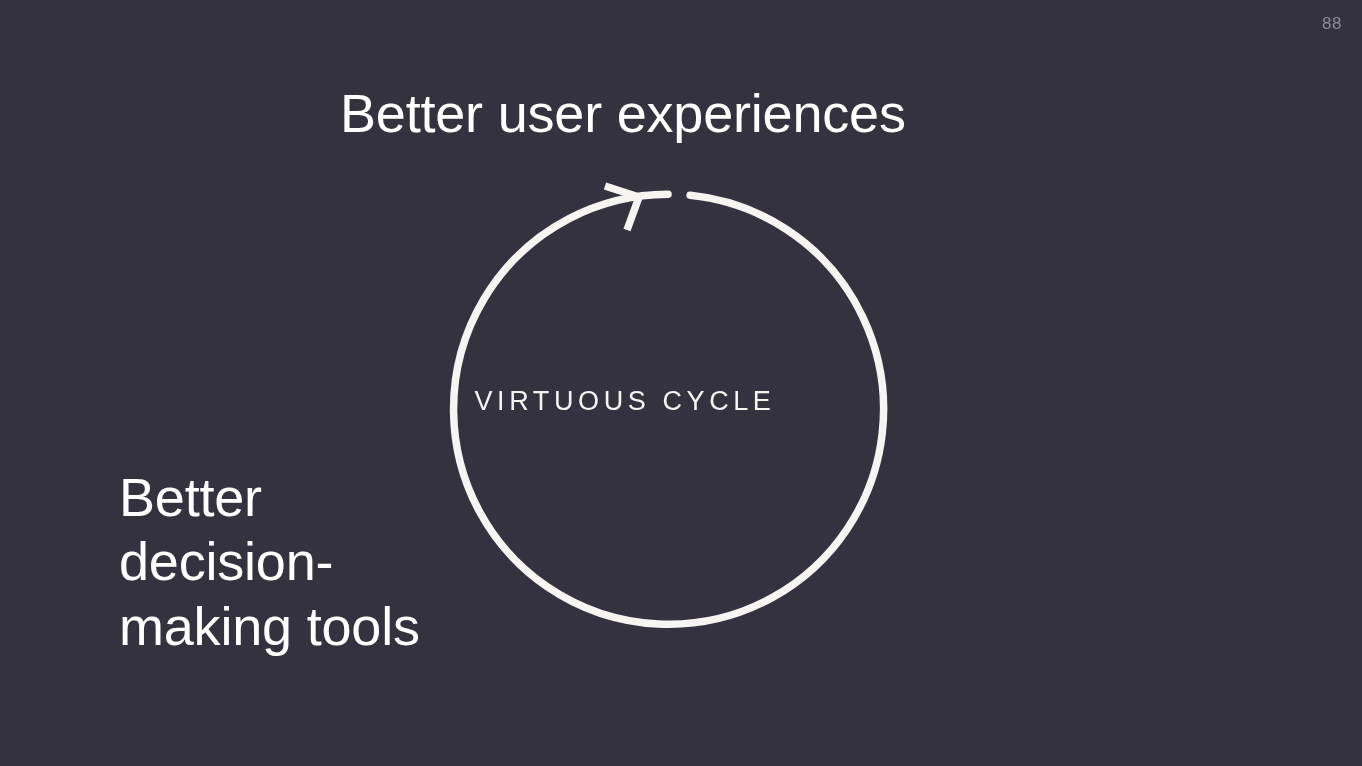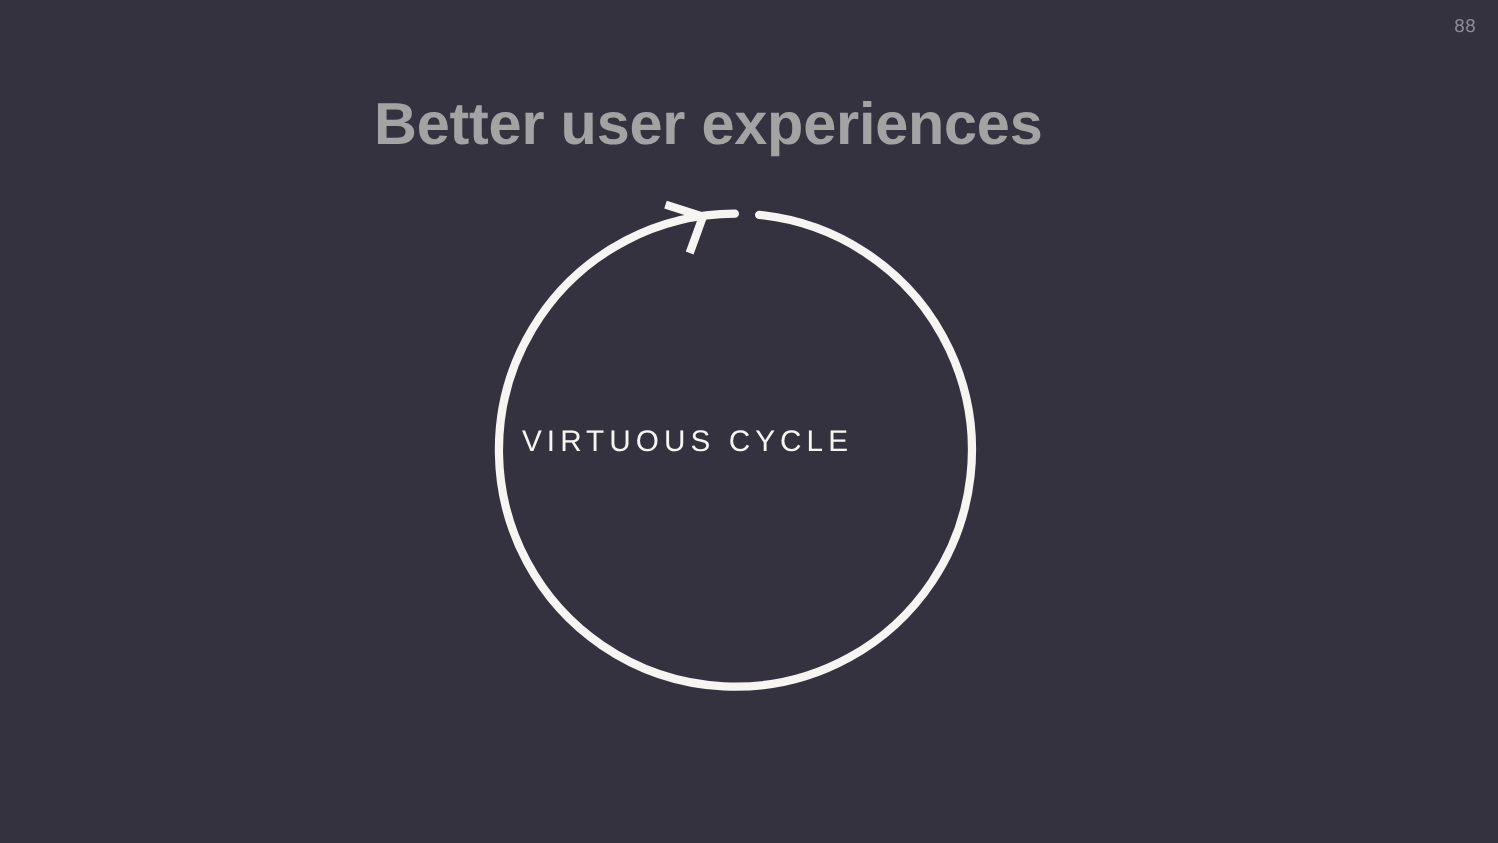--- a/index.html
+++ b/index.html
@@ -57,23 +57,23 @@
     line-height: 1;
     color: #f7f5f2;
     letter-spacing: 4.6px;
     font-family: "Liberation Sans", sans-serif;
     white-space: nowrap;
   }
 
   
   .node-label {
     position: absolute;
-    color: #a3a3a3;
+    color: #ffffff;
     font-family: "Liberation Sans", sans-serif;
-    font-weight: 700;
+    font-weight: 400;
     white-space: pre-line;
   }
   .node-top {
     left: 340px;
     top: 83px;
     font-size: 54px;
     line-height: 1.12;
     letter-spacing: -0.2px;
   }
   .node-left {
@@ -93,20 +93,23 @@
 </style>
 </head>
 <body>
 
 <div class="slide">
 
   <div class="page-number">88</div>
 
   <div class="node-label node-top">Better user experiences</div>
 
+  <div class="node-label node-left">Better
+decision-
+making tools</div>
 
 
   <div class="cycle-diagram">
     <svg viewBox="0 0 460 470" xmlns="http://www.w3.org/2000/svg">
 
       <path d="M 205 21
                A 215 215 0 1 1 183 23" fill="none" stroke="#f7f5f2" stroke-width="7.5" stroke-linecap="round" transform="rotate(8 225 236)"></path>
 
       <path d="M 150 11 L 184 22 L 172 55" fill="none" stroke="#f7f5f2" stroke-width="7.5" stroke-linecap="butt" stroke-linejoin="miter"></path>
     </svg>

